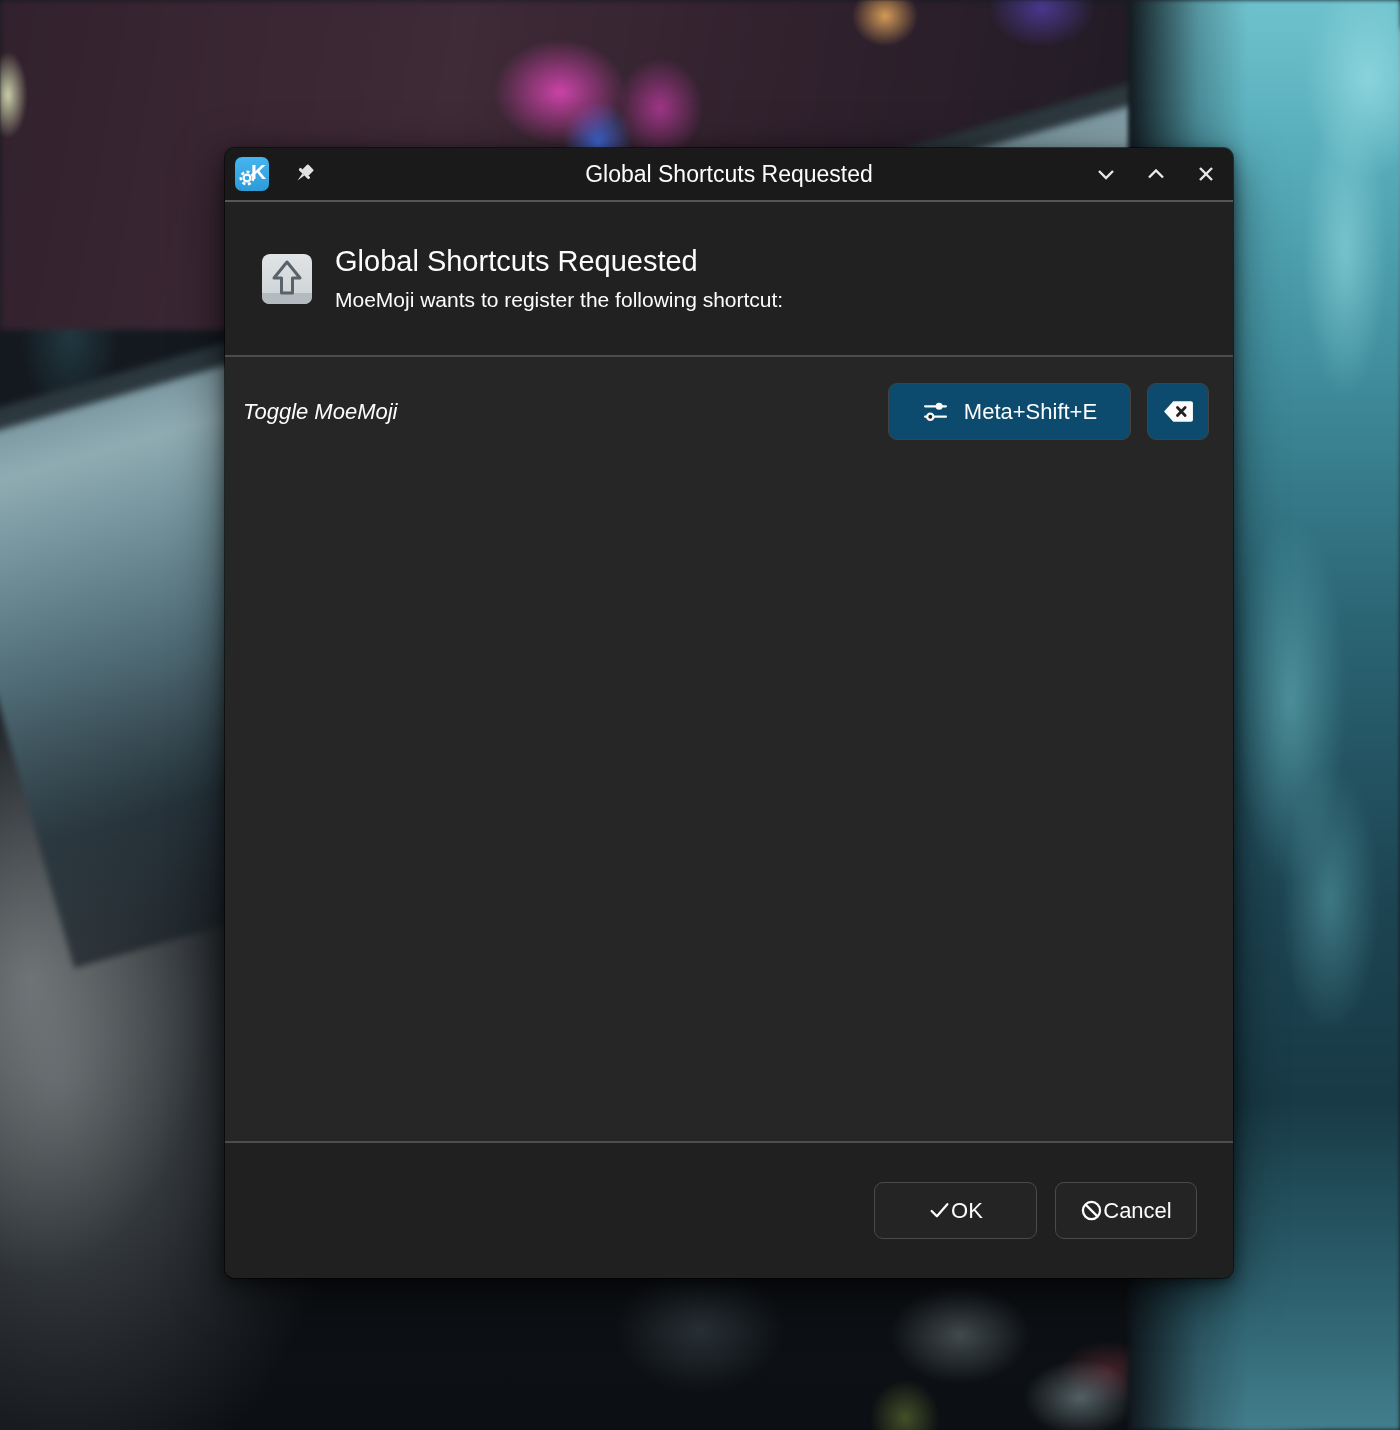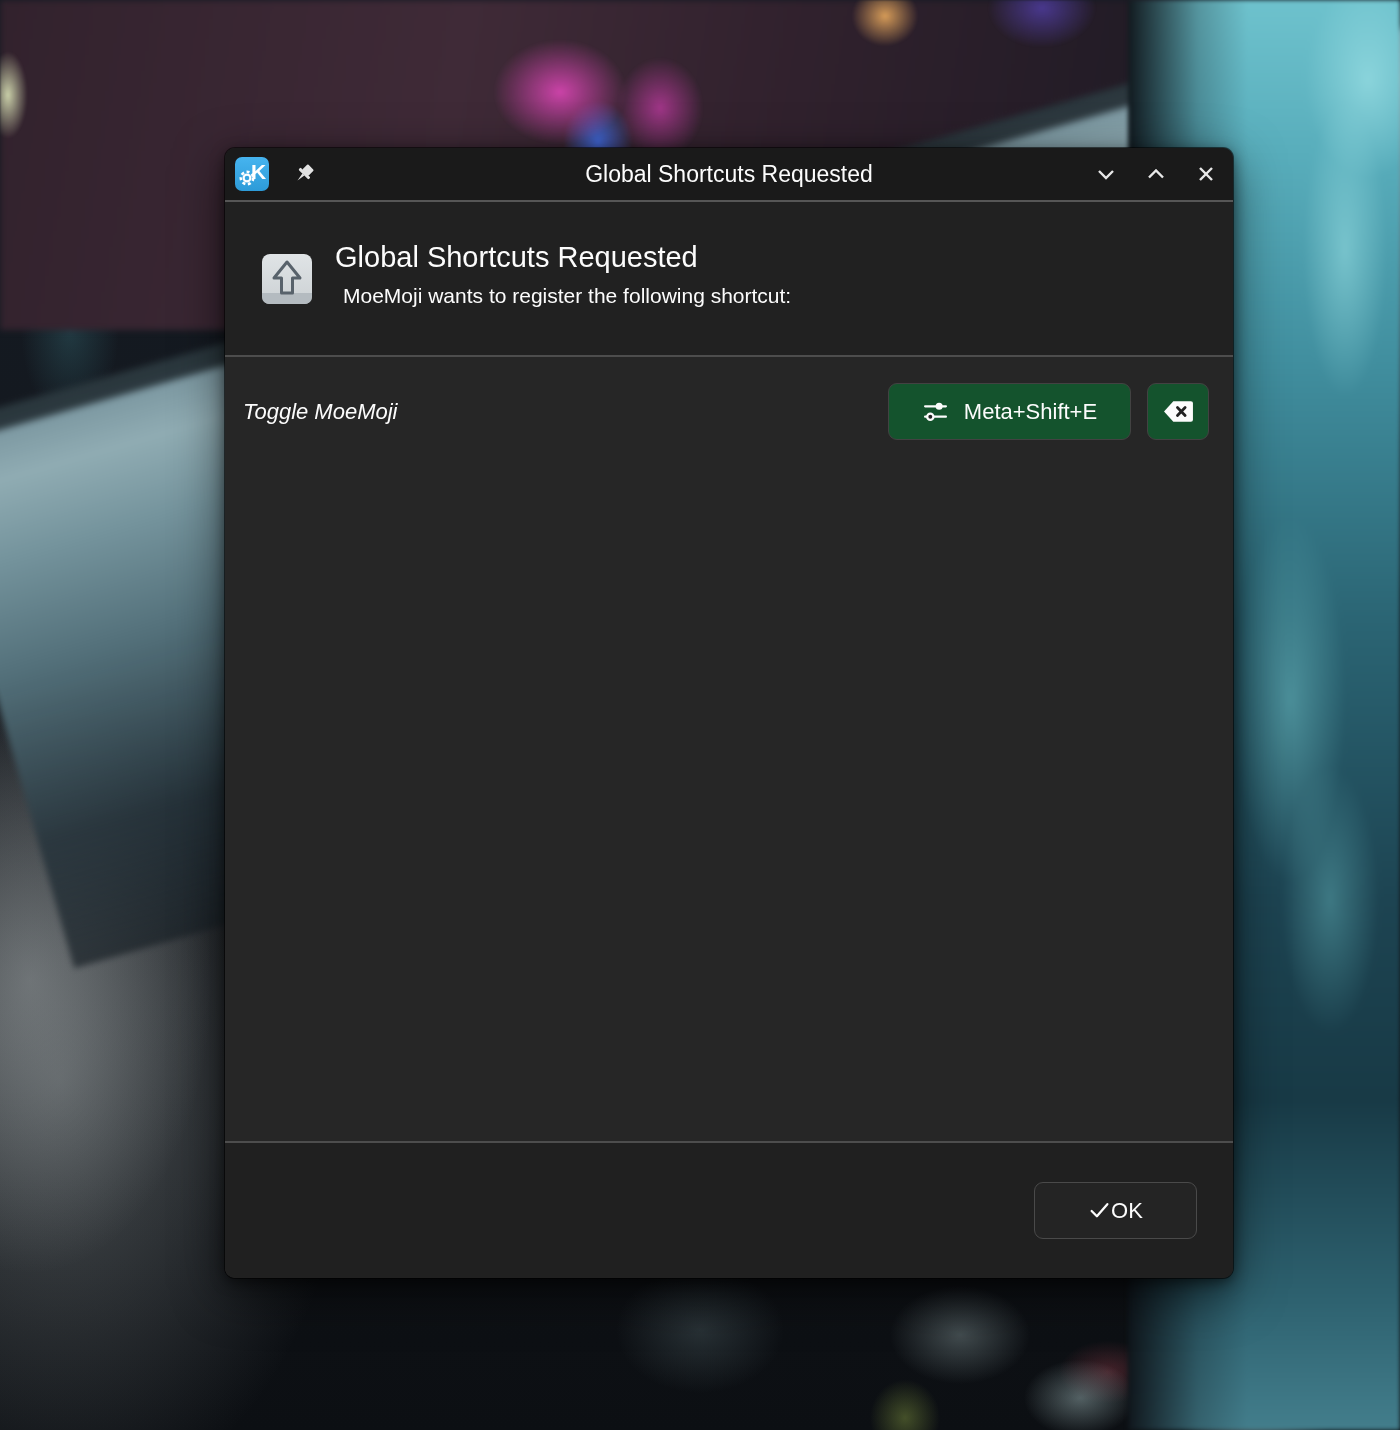--- a/index.html
+++ b/index.html
@@ -98,33 +98,33 @@
   .dlg-header {
     flex: 0 0 153px;
     background: #212121;
     border-bottom: 2px solid #4d4d4d;
     display: flex; align-items: center;
     padding-left: 36px;
   }
   .key-icon { width: 52px; height: 52px; flex: 0 0 52px; }
   .dlg-header-text { margin-left: 22px; }
   .dlg-header-text h1 { margin: 0 0 10px 0; font-size: 29px; font-weight: 400; color: #fcfcfc; }
-  .dlg-header-text p { margin: 8px; font-size: 21px; font-weight: 400; color: #fcfcfc; }
+  .dlg-header-text p { margin: 0; font-size: 21px; font-weight: 400; color: #fcfcfc; }
 
   .dlg-content {
     flex: 1 1 auto;
     background: #262626;
     padding: 26px 24px 0 18px;
   }
   .shortcut-row { display: flex; align-items: center; justify-content: space-between; }
   .shortcut-label { font-size: 22px; color: #fcfcfc; font-style: italic; }
   .shortcut-controls { display: flex; align-items: center; gap: 16px; }
   .btn {
     display: flex; align-items: center; justify-content: center;
-    background: #14532d;
+    background: #0c4a6e;
     border: 1.5px solid #424242;
     border-radius: 9px;
     color: #fcfcfc;
     font-size: 22px;
     font-family: inherit;
     cursor: pointer;
   }
   .shortcut-btn { height: 57px; padding: 0 24px; gap: 15px; min-width: 243px; box-sizing: border-box; }
   .clear-btn { width: 62px; height: 57px; }
 
@@ -235,15 +235,22 @@
     </div>
   </div>
 
   <div class="dlg-footer">
     <button class="btn footer-btn ok-btn">
       <svg width="23" height="23" viewBox="0 0 22 22">
         <polyline points="3.5,11.5 8.5,16.5 18.5,5" fill="none" stroke="#fcfcfc" stroke-width="2.2" stroke-linecap="round" stroke-linejoin="round"></polyline>
       </svg>
       <span>OK</span>
     </button>
+    <button class="btn footer-btn cancel-btn">
+      <svg width="23" height="23" viewBox="0 0 22 22">
+        <circle cx="11" cy="11" r="8.2" fill="none" stroke="#fcfcfc" stroke-width="2.2"></circle>
+        <line x1="5.4" y1="5.4" x2="16.6" y2="16.6" stroke="#fcfcfc" stroke-width="2.2"></line>
+      </svg>
+      <span>Cancel</span>
+    </button>
   </div>
 
 </div>
 
 </body></html>

